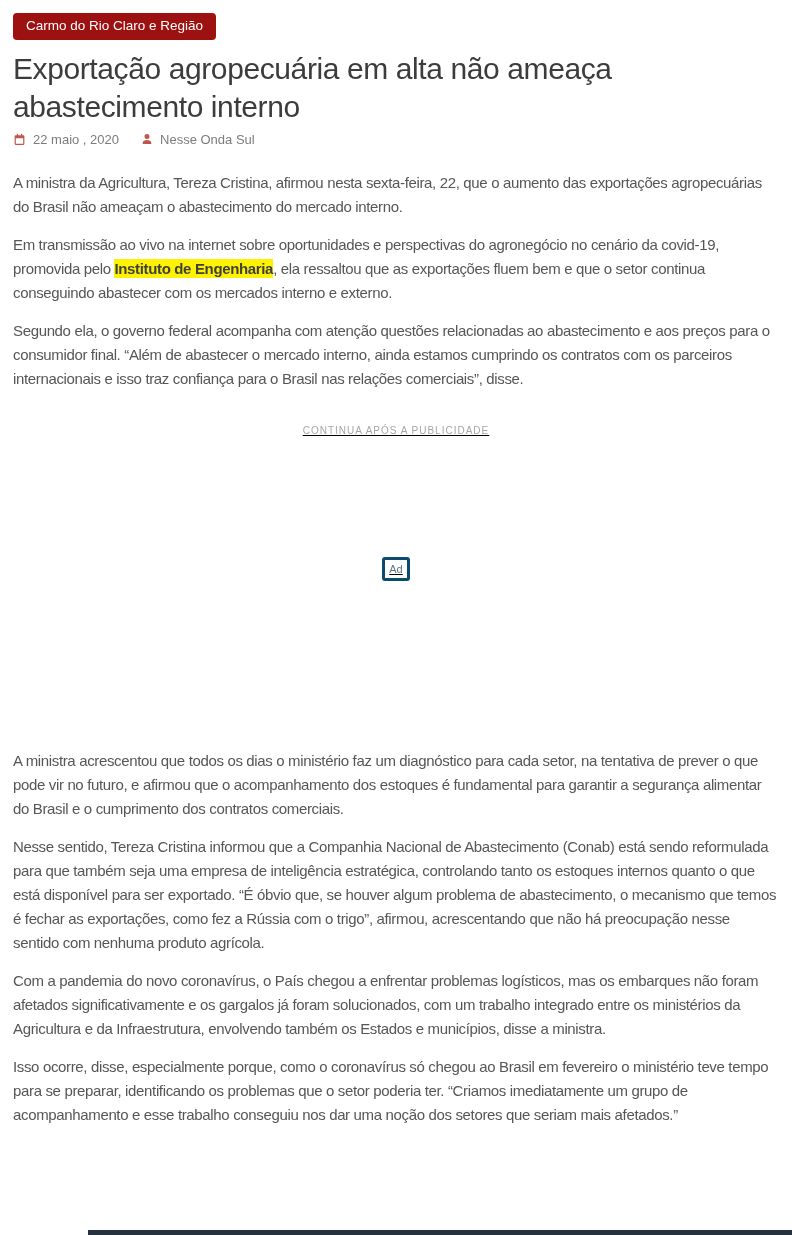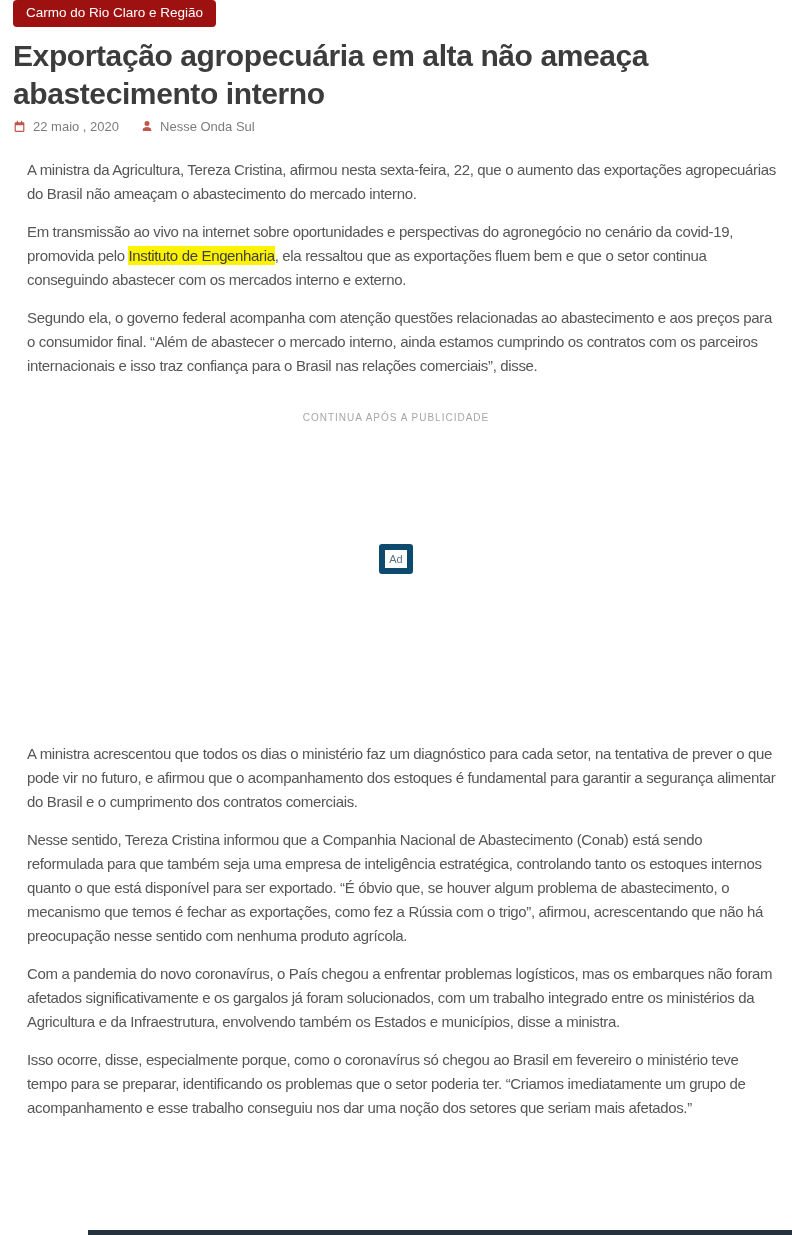--- a/index.html
+++ b/index.html
@@ -4,91 +4,93 @@
 <style>
   html, body {
     margin: 0;
     padding: 0;
     background: #ffffff;
     font-family: "Liberation Sans", sans-serif;
   }
   .page {
     width: 792px;
     box-sizing: border-box;
-    padding: 0 13px 0 13px;
+    padding: 13px 13px 0 13px;
     position: relative;
   }
   .badge {
     display: inline-block;
     background: #9e1111;
     color: #ffffff;
     font-size: 13.5px;
     line-height: 1;
     padding: 6px 13px 7px 13px;
     border-radius: 4px;
     text-decoration: none;
     cursor: pointer;
   }
   h1.title {
     margin: 10px 0 6px 0;
     font-size: 30px;
     line-height: 38px;
-    font-weight: 700;
+    font-weight: 400;
     letter-spacing: -0.4px;
     color: #3c3c3c;
   }
   .meta {
     display: flex;
     align-items: center;
     gap: 22px;
     font-size: 13px;
     color: #7c7c7c;
     margin: 2px 0 24px 0;
   }
   .meta-item {
     display: inline-flex;
     align-items: center;
     gap: 7px;
   }
   .meta-item svg { display: block; }
   .meta-text { cursor: pointer; text-align: center; }
   p.para {
-    margin: 0 0 14px 14px;
+    margin: 0 0 14px 0;
     font-size: 15px;
     line-height: 24px;
     letter-spacing: -0.35px;
     color: #565656;
   }
   mark.hl {
     background: #fdf200;
     color: #3f3f3f;
     padding: 1px 0;
+    font-weight: bold;
   }
   .ad-section {
     margin-top: 34px;
     margin-bottom: 0;
     text-align: center;
+    text-decoration: underline;
   }
   .ad-label {
     font-size: 10px;
     letter-spacing: 1px;
     color: #a6a6a6;
     text-transform: uppercase;
   }
   .ad-slot {
     margin-top: 121px;
     margin-bottom: 168px;
     display: flex;
     justify-content: center;
   }
   .ad-badge {
     width: 22px;
     height: 18px;
     line-height: 18px;
-    border: 6px solid #0c4a6e;
+    border: 3px solid #0c4a6e;
     border-radius: 3px;
     color: #5b7583;
     font-size: 11px;
     text-align: center;
     cursor: pointer;
     background: #ffffff;
   }
   .bottom-bar {
     position: fixed;
     bottom: 0;

